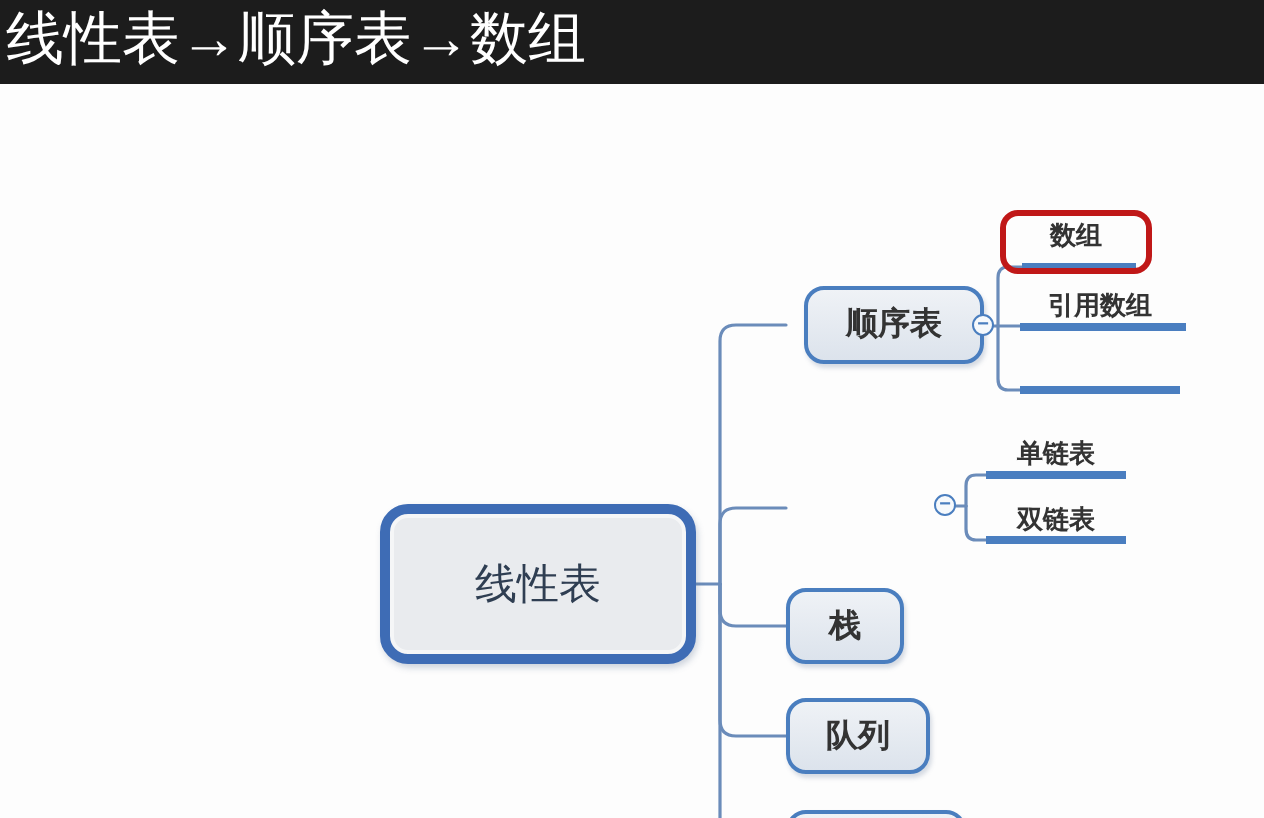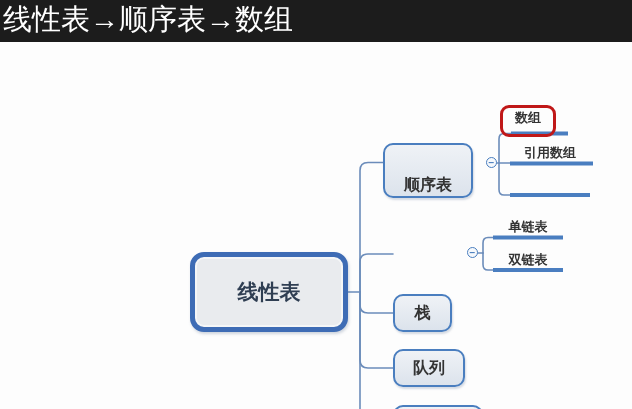--- a/index.html
+++ b/index.html
@@ -31,37 +31,37 @@
     border:2.5px solid var(--node-border);border-radius:10px;
     background:linear-gradient(180deg,var(--node-fill-top),var(--node-fill-bottom));
     color:var(--node-text);font-size:16px;font-weight:600;
     box-shadow:1px 2px 2px rgba(100,120,150,.25);
   }
   .node-root{
     left:190px;top:210px;width:158px;height:80px;
     border:5px solid var(--root-border);border-radius:14px;
     background:var(--root-fill);
     box-shadow:inset 0 0 0 2px rgba(255,255,255,.55),1px 2px 3px rgba(100,120,150,.3);
-    font-size:21px;font-weight:700;color:var(--root-text);
+    font-size:21px;font-weight:400;color:var(--root-text);
   }
-  .node-seq{left:383px;top:101px;width:90px;height:55px;align-items:flex-end;}
+  .node-seq{left:402px;top:101px;width:90px;height:39px;}
   .node-link{left:393px;top:192px;width:72px;height:40px;}
   .node-stack{left:393px;top:252px;width:59px;height:38px;}
   .node-queue{left:393px;top:307px;width:72px;height:38px;}
   .node-dots{left:393px;top:363px;width:90px;height:42px;font-size:13px;}
   .leaf{
     position:absolute;z-index:2;display:flex;align-items:center;justify-content:center;
     color:var(--node-text);font-size:13px;font-weight:600;white-space:nowrap;
   }
   .leaf-ref{left:506px;top:102px;width:88px;height:17px;}
   .leaf-dyn{left:506px;top:134px;width:88px;height:17px;}
   .leaf-single{left:492px;top:176px;width:72px;height:17px;}
   .leaf-double{left:492px;top:209px;width:72px;height:17px;}
   .highlight-box{
-    position:absolute;z-index:3;left:500px;top:63px;width:56px;height:32px;
+    position:absolute;z-index:3;left:500px;top:63px;width:76px;height:32px;
     border:3px solid var(--highlight-red);border-radius:9px;background:transparent;
     display:flex;align-items:center;justify-content:center;padding-bottom:7px;
   }
   .highlight-box .leaf-inner{font-size:13px;font-weight:600;color:var(--node-text);}
   .collapse{
     position:absolute;z-index:3;width:11px;height:11px;border-radius:50%;
     border:1.5px solid var(--node-border);background:#f6f9fc;color:var(--node-border);
     display:flex;align-items:center;justify-content:center;
     font-size:10px;line-height:7px;font-weight:700;cursor:pointer;
   }

